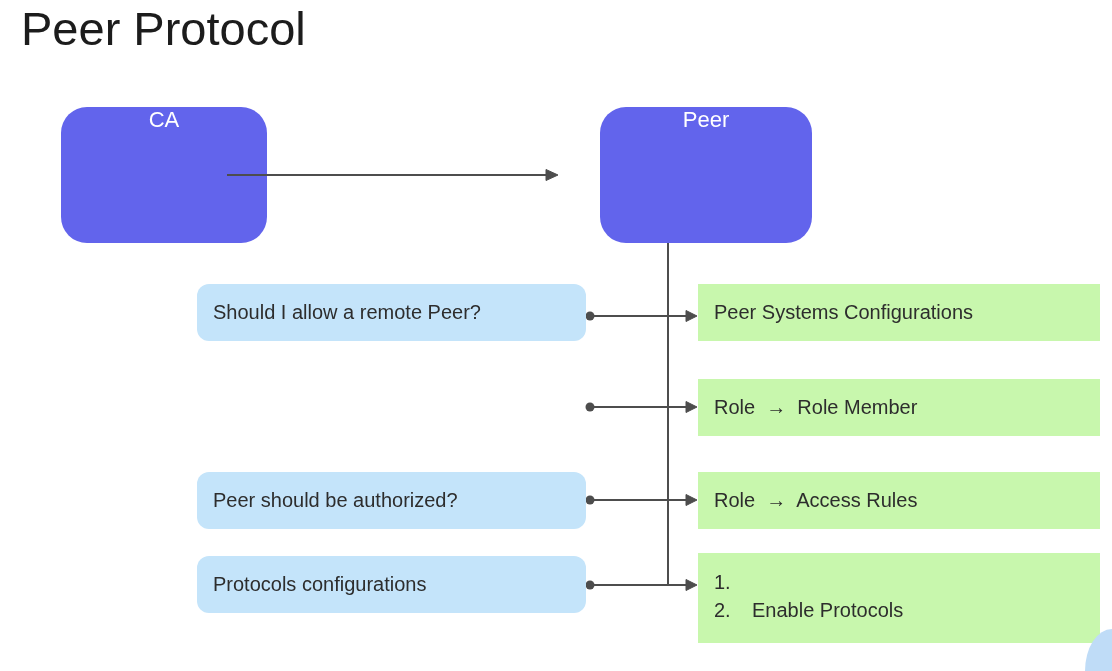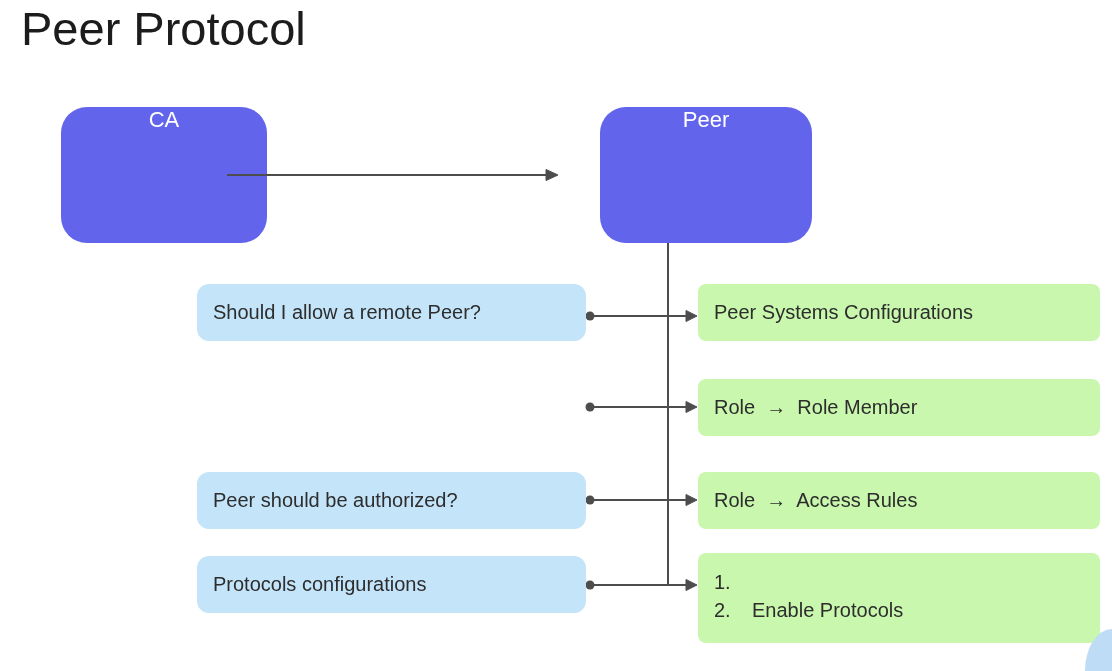--- a/index.html
+++ b/index.html
@@ -59,21 +59,21 @@
     padding: 0 16px;
     font-size: 20px;
     color: #2d2d2d;
   }
   .a-box {
     position: absolute;
     left: 698px;
     width: 402px;
     height: 57px;
     background: #C8F7AD;
-    border-radius: 8px;
+    border-radius: 0;
     box-sizing: border-box;
     display: flex;
     align-items: center;
     padding: 0 16px;
     font-size: 20px;
     color: #2d2d2d;
   }
   .row-1 { top: 284px; }
   .row-2 { top: 379px; }
   .row-3 { top: 472px; }

